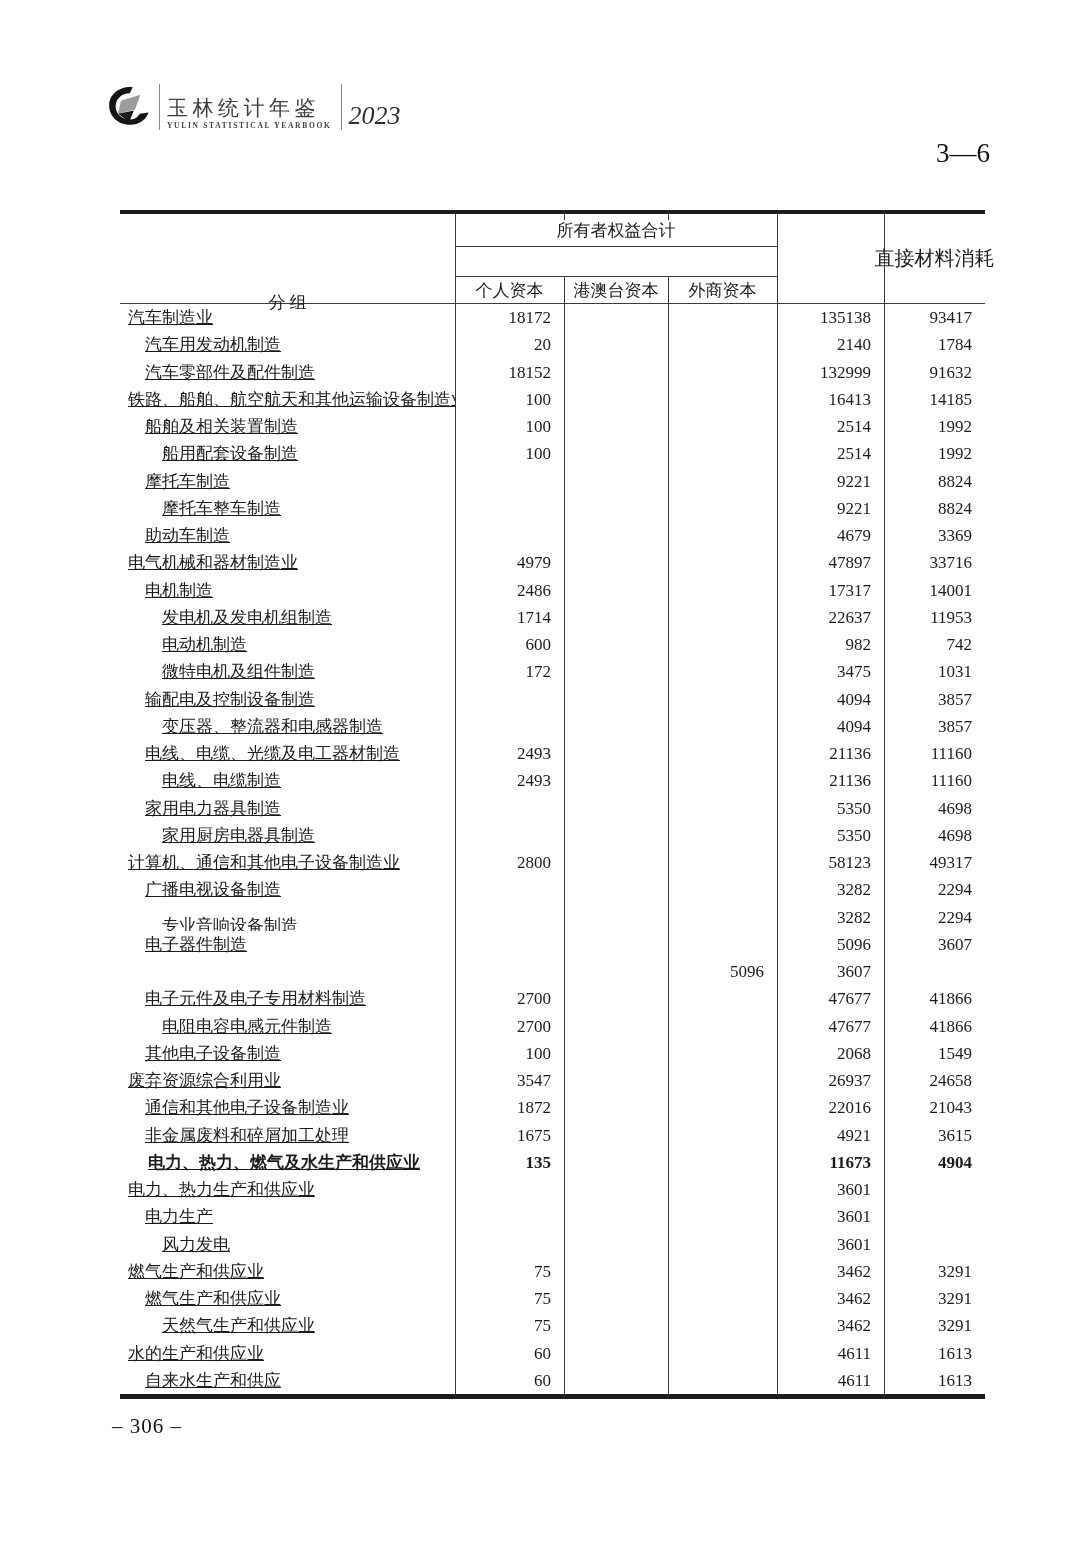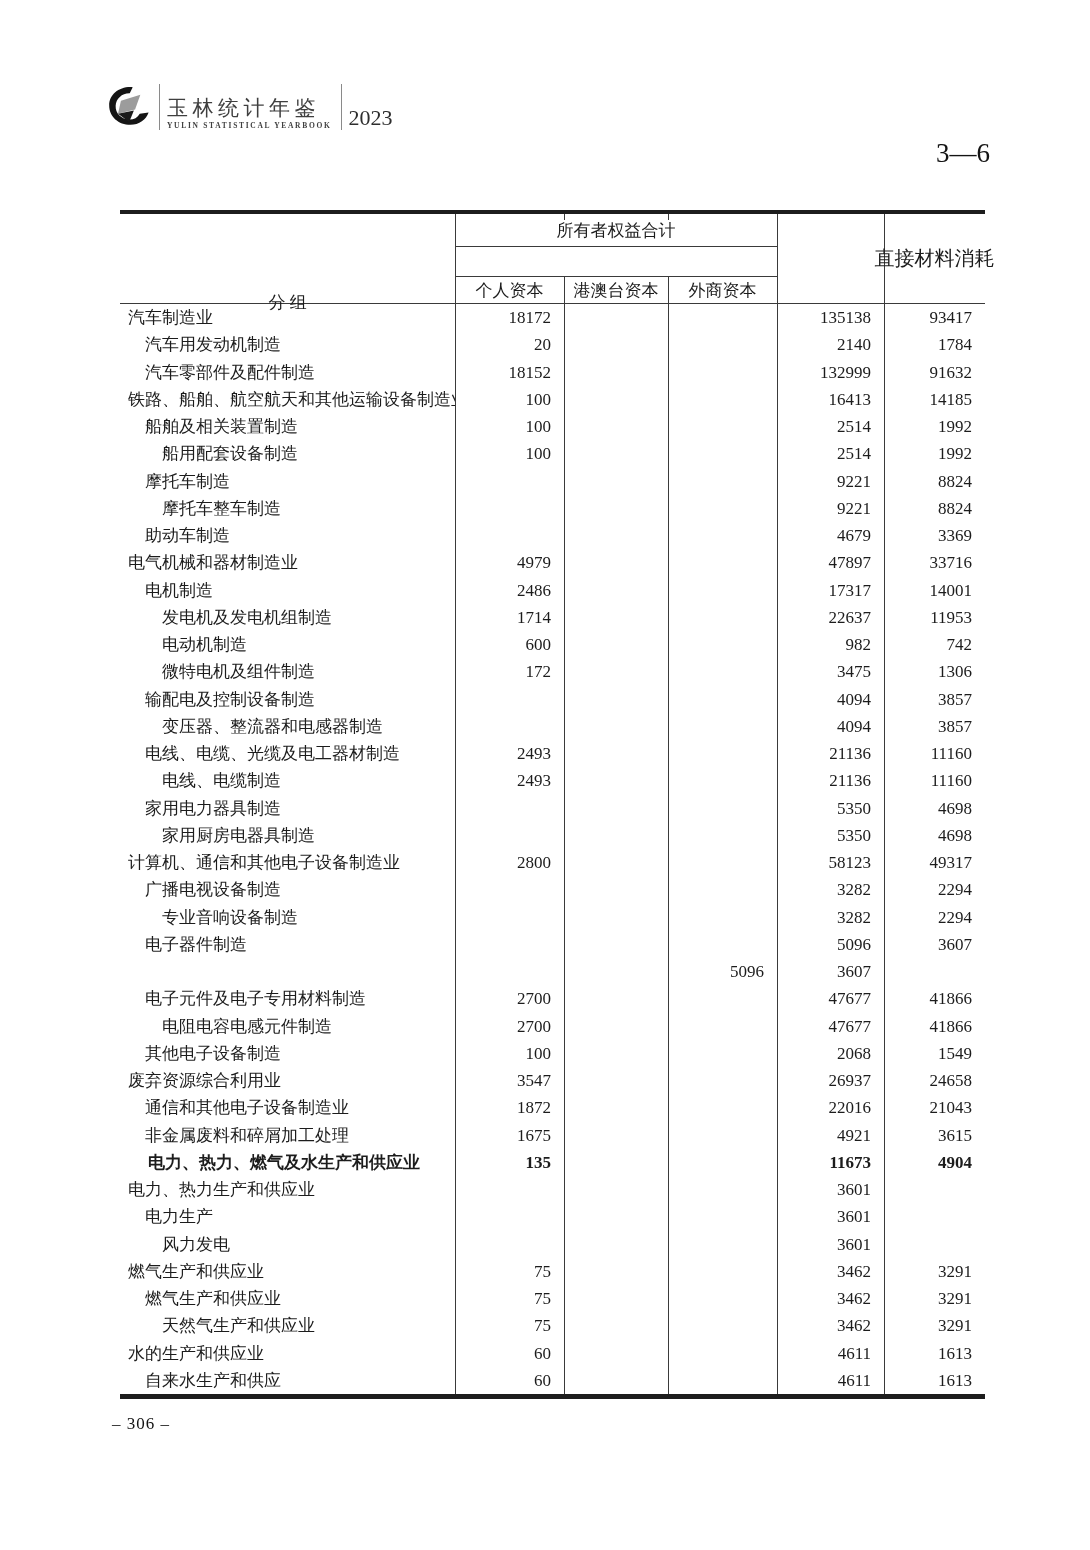--- a/index.html
+++ b/index.html
@@ -11,39 +11,39 @@
     color:#1c1c1c;
     overflow:hidden;
   }
   
   .brand{position:absolute;left:106px;top:82px;display:flex;align-items:stretch;height:50px;}
   .brand-logo{width:44px;height:40px;margin-top:4px;}
   .brand-sep{width:1px;background:#8a8a8a;margin:2px 7px 2px 9px;}
   .brand-text{display:flex;flex-direction:column;justify-content:flex-end;padding-bottom:2px;}
   .brand-cn{font-size:21px;letter-spacing:4.5px;color:#3f3f3f;line-height:1.1;white-space:nowrap;}
   .brand-en{font-size:7.5px;font-weight:bold;letter-spacing:1.7px;color:#3f3f3f;white-space:nowrap;margin-top:1px;}
-  .brand-year{font-size:22px;color:#2e2e2e;align-self:flex-end;padding-bottom:1px;}
+  .brand-year{font-size:26px;color:#2e2e2e;align-self:flex-end;padding-bottom:1px;font-style:italic;}
   
   .table-no{position:absolute;right:100px;top:138px;font-size:27px;color:#141414;}
-  .page-no{position:absolute;left:112px;top:1414px;font-size:17px;color:#141414;letter-spacing:1px;}
+  .page-no{position:absolute;left:112px;top:1414px;font-size:21px;color:#141414;letter-spacing:1px;}
   
   .yb-table{position:absolute;left:120px;top:210px;width:865px;height:1189px;}
   .hline,.vline{position:absolute;background:#1d1d1d;}
   .hline.thin,.vline{background:#3a3a3a;}
   
   .hcell{
     position:absolute;display:flex;align-items:center;justify-content:center;
     font-size:17px;color:#1c1c1c;white-space:nowrap;
   }
   .hcell.tight{font-size:20px;}
   
   .tbody{position:absolute;left:0;top:94px;width:865px;height:1090px;display:block;}
   .tr{display:grid;grid-template-columns:335px 109px 104px 109px 107px 101px;height:27.25px;}
   .td{font-size:17px;line-height:27.25px;white-space:nowrap;overflow:hidden;}
-  .td.name{text-align:left;}
+  .td.name{text-align:left;text-decoration:underline;}
   .td.num{text-align:right;padding-right:13px;}
   .tr.bold .td{font-weight:bold;}
 </style>
 </head>
 <body>
 
 <div class="page">
 
   <div class="brand">
     <svg class="brand-logo" viewBox="0 0 36 34" xmlns="http://www.w3.org/2000/svg">
@@ -202,21 +202,21 @@
     <div class="td num">982</div>
     <div class="td num">742</div>
   </div>
 
   <div class="tr">
     <div class="td name" style="padding-left: 42px;">微特电机及组件制造</div>
     <div class="td num">172</div>
     <div class="td num"></div>
     <div class="td num"></div>
     <div class="td num">3475</div>
-    <div class="td num">1306</div>
+    <div class="td num">1031</div>
   </div>
 
   <div class="tr">
     <div class="td name" style="padding-left: 25px;">输配电及控制设备制造</div>
     <div class="td num"></div>
     <div class="td num"></div>
     <div class="td num"></div>
     <div class="td num">4094</div>
     <div class="td num">3857</div>
   </div>
@@ -278,21 +278,21 @@
   <div class="tr">
     <div class="td name" style="padding-left: 25px;">广播电视设备制造</div>
     <div class="td num"></div>
     <div class="td num"></div>
     <div class="td num"></div>
     <div class="td num">3282</div>
     <div class="td num">2294</div>
   </div>
 
   <div class="tr">
-    <div class="td name" style="padding-left: 42px;">专业音响设备制造</div>
+    <div class="td name" style="padding-left: 42px; margin-top: 8px;">专业音响设备制造</div>
     <div class="td num"></div>
     <div class="td num"></div>
     <div class="td num"></div>
     <div class="td num">3282</div>
     <div class="td num">2294</div>
   </div>
 
   <div class="tr">
     <div class="td name" style="padding-left: 25px;">电子器件制造</div>
     <div class="td num"></div>

